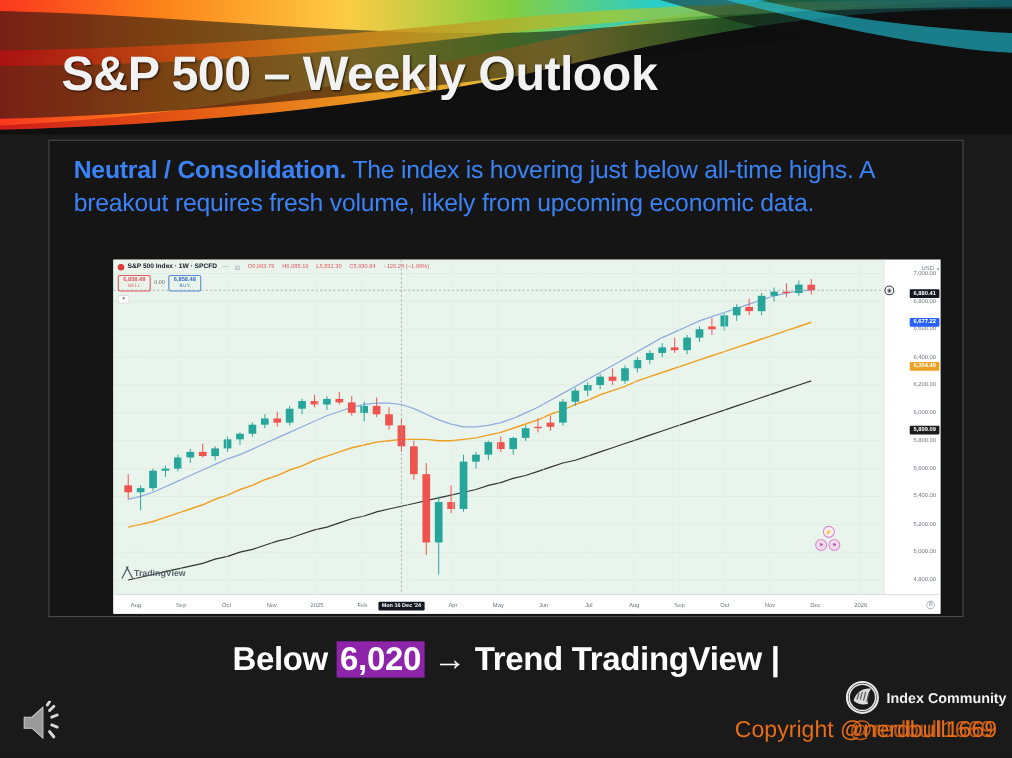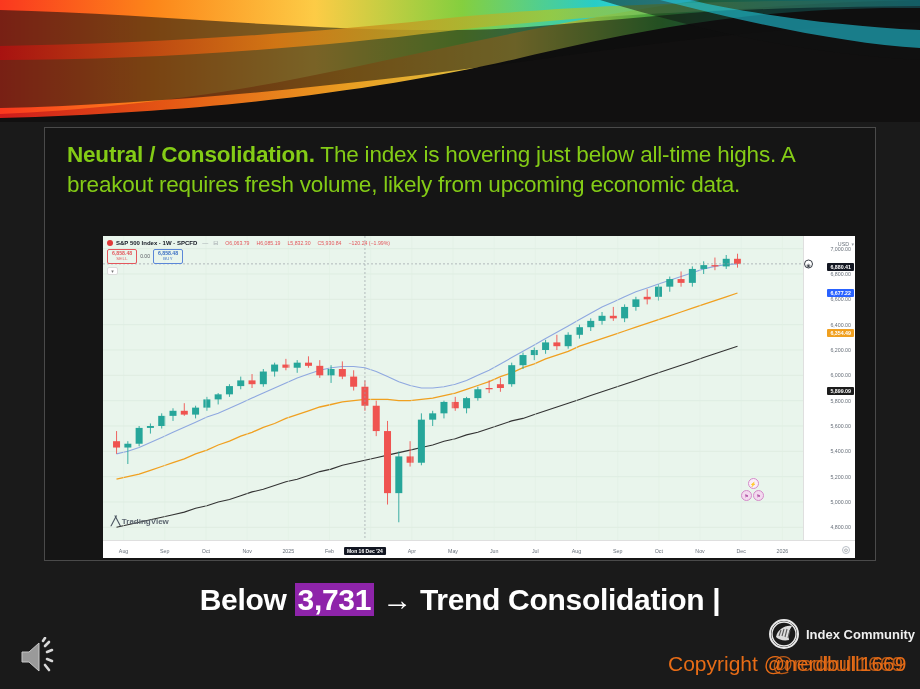--- a/index.html
+++ b/index.html
@@ -28,21 +28,21 @@
 
   
   .content-box {
     position:absolute; left:44px; top:127px;
     width:832px; height:434px;
     background:#151515;
     border:1px solid #4a4a4a;
   }
   .lead-text {
     position:absolute; left:22px; top:12px; width:790px;
-    color:#84cc16; font-size:22.5px; line-height:1.34;
+    color:#3b82f6; font-size:22.5px; line-height:1.34;
     letter-spacing:-0.2px;
   }
   .lead-text b { font-weight:bold; }
 
   
   .tv-chart {
     position:absolute; left:58px; top:108px;
     width:752px; height:322px;
     background:#ffffff; overflow:hidden;
   }
@@ -204,20 +204,21 @@
     </defs>
     <rect x="0" y="0" width="920" height="122" fill="#111010"></rect>
     <path d="M0,0 L920,0 L920,8 C760,6 640,30 520,58 C400,86 230,112 0,118 Z" fill="url(#g1)" opacity="0.95"></path>
     <path d="M0,0 L700,0 C560,20 430,52 300,78 C200,98 90,110 0,114 Z" fill="url(#g2)" opacity="0.9"></path>
     <path d="M0,10 C180,14 380,40 540,26 C660,16 790,2 920,0 L920,22 C780,26 650,44 520,62 C360,84 170,104 0,108 Z" fill="#0d0d0d" opacity="0.55"></path>
     <path d="M0,46 C140,44 300,34 430,20 C540,8 680,0 920,0 L920,6 C700,8 560,18 440,32 C310,48 150,60 0,60 Z" fill="url(#g3)" opacity="0.85"></path>
     <path d="M600,0 C700,30 800,54 920,60 L920,0 Z" fill="#0f0f0f" opacity="0.5"></path>
     <path d="M660,0 C760,26 850,44 920,48 L920,30 C840,26 750,14 690,0 Z" fill="#21d7ef" opacity="0.55"></path>
     <path d="M0,104 C200,100 380,80 520,56 C660,32 790,12 920,8 L920,0 L0,0 Z" fill="none"></path>
   </svg>
+  <div class="slide-title">S&amp;P 500 – Weekly Outlook</div>
 </div>
 
 <div class="content-box">
 
   <div class="lead-text">
     <b>Neutral / Consolidation.</b><span> The index is hovering just below all-time highs. A breakout requires fresh volume, likely from upcoming economic data.</span>
   </div>
 
   <div class="tv-chart">
 
@@ -455,21 +456,21 @@
           <div class="ta-label" style="left: 679.412px;">2026</div>
           <div class="ta-badge" style="left: 261.935px;">Mon 16 Dec '24</div>
         </div>
       <div class="ta-settings">⚙</div>
     </div>
   </div>
 </div>
 
 <div class="callout">
   <div>
-    <span>Below </span><span class="hl-purple">3,731</span><span> → Trend Consolidation |</span>
+    <span>Below </span><span class="hl-purple">6,020</span><span> → Trend TradingView |</span>
   </div>
 </div>
 
 <div class="tiger-logo">
   <div class="tiger-mark">
     <svg width="26" height="26" viewBox="0 0 26 26">
       <circle cx="13" cy="13" r="12" fill="none" stroke="#e8e8e8" stroke-width="1.4"></circle>
       <path d="M5,16 C7,8 14,4 21,5 C18,9 17,14 18,19 C13,20 8,19 5,16 Z" fill="#dcdcdc"></path>
       <path d="M8,15 L10,9 M11,15 L13,8 M14,16 L16,8 M17,17 L19,9" stroke="#5a5a5a" stroke-width="1.1" fill="none"></path>
     </svg>

